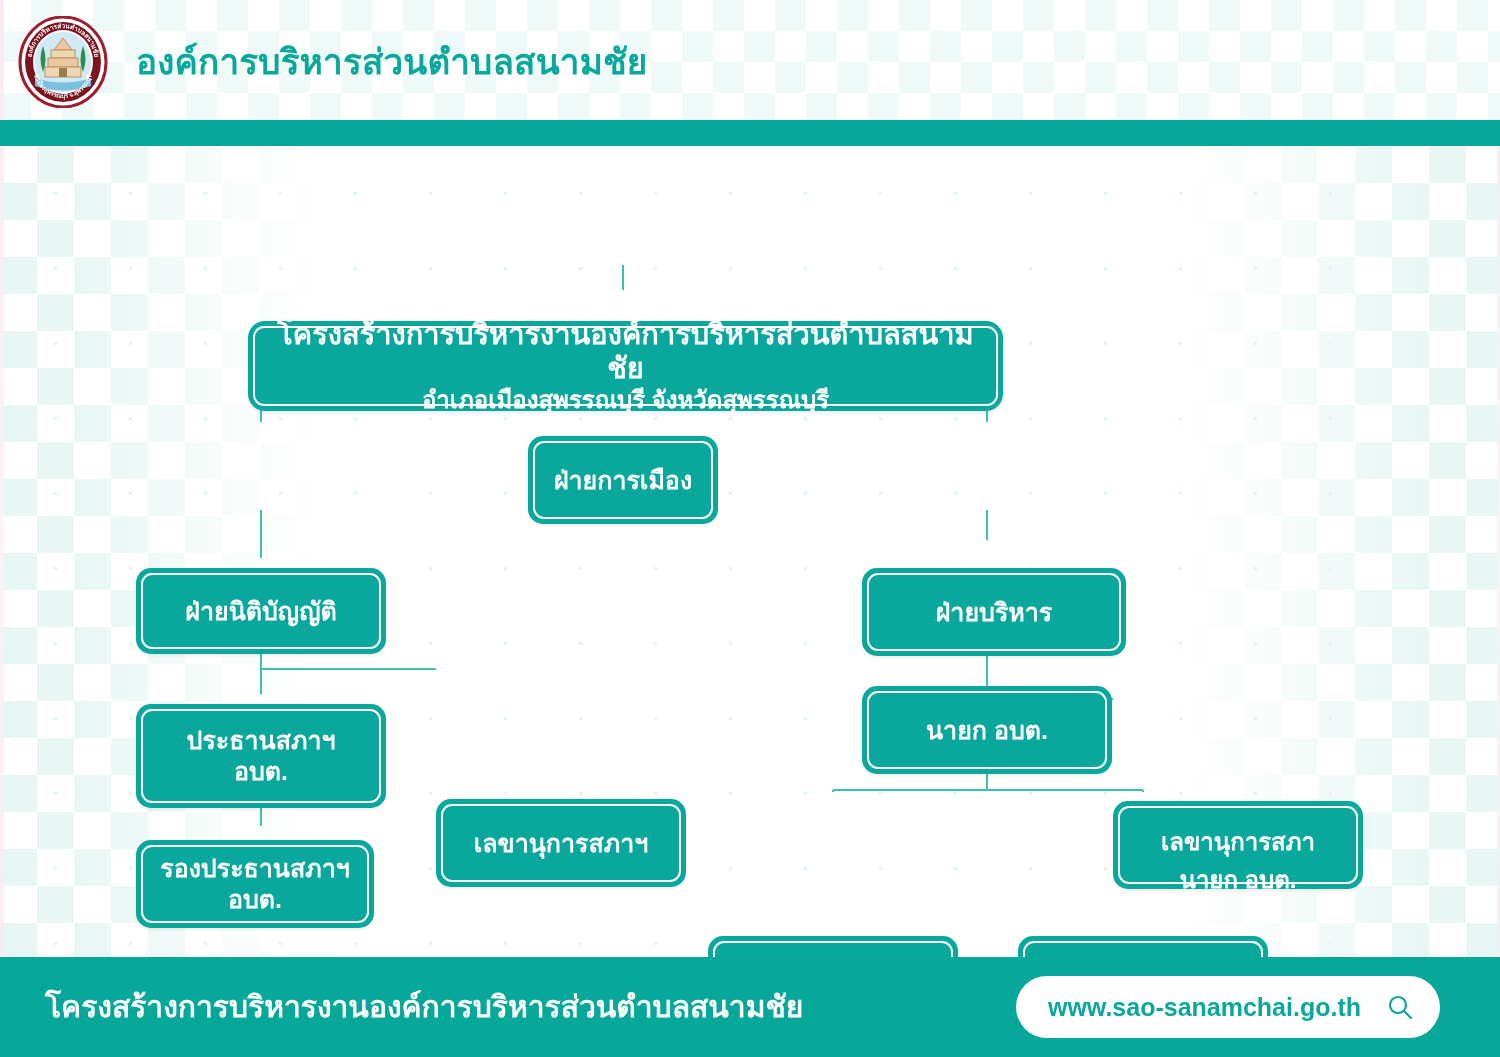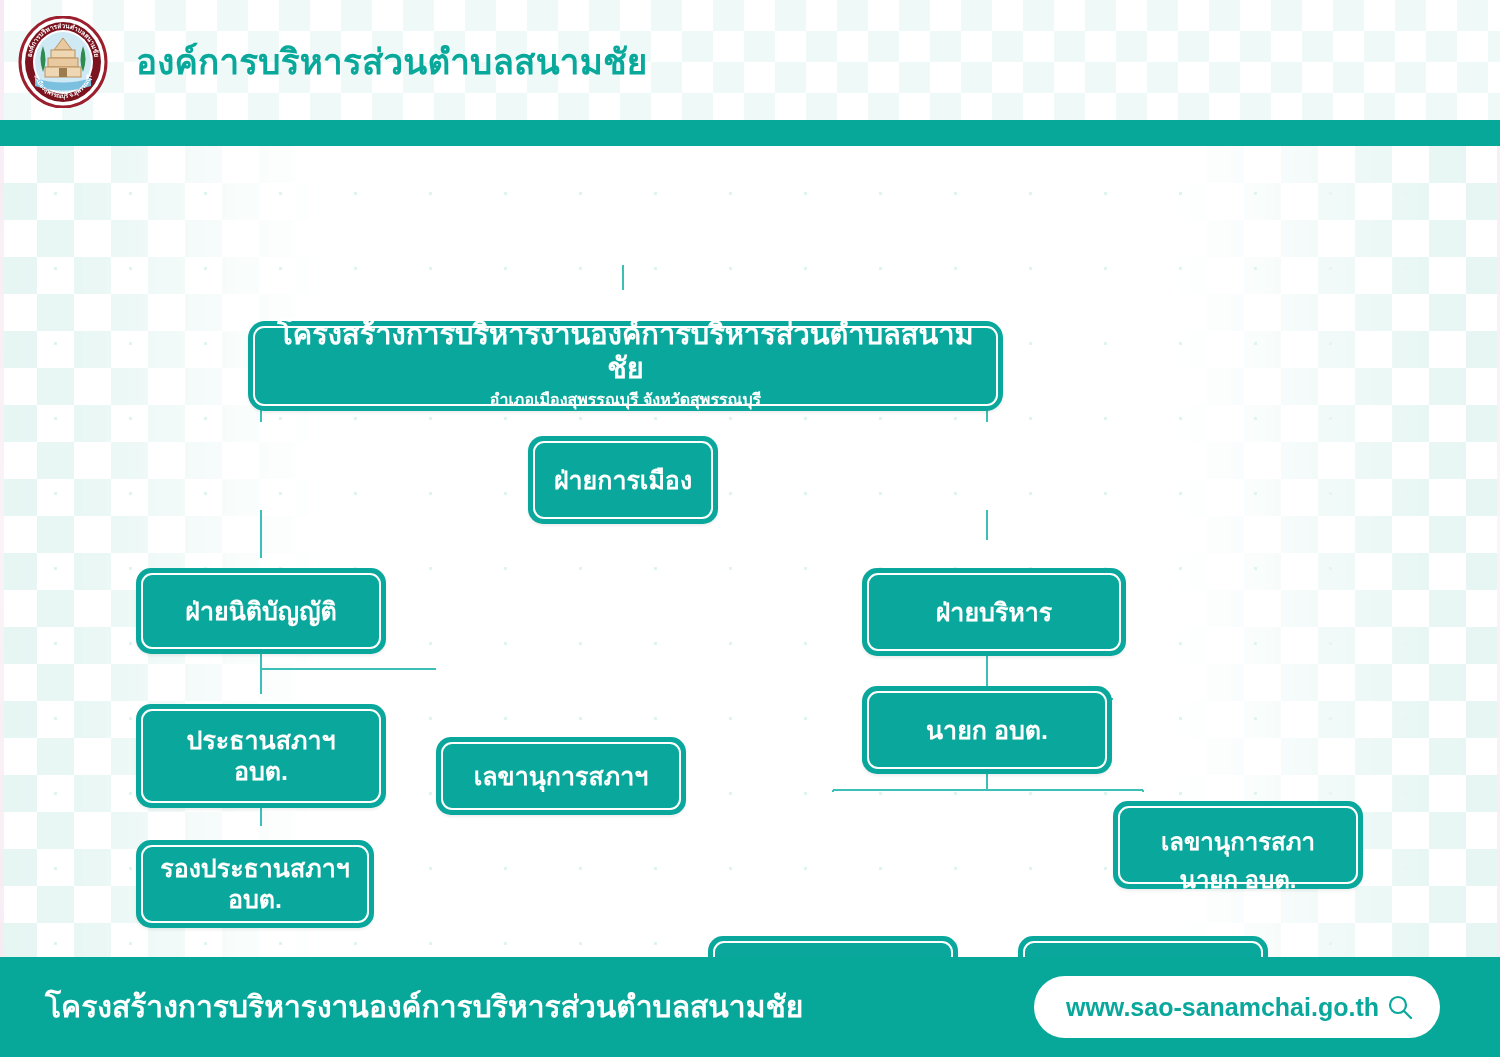--- a/index.html
+++ b/index.html
@@ -187,28 +187,28 @@
     width: 755px; height: 90px;
     border-radius: 17px;
   }
   #node-title .node-label {
     font-size: 29px;
     line-height: 34px;
     flex-direction: column;
     padding: 0 20px;
   }
   #node-title .title-line1 { font-size: 29px; line-height: 34px; }
-  #node-title .title-line2 { font-size: 16px; line-height: 30px; }
+  #node-title .title-line2 { font-size: 24px; line-height: 30px; }
 
   #node-politics   { left: 528px; top: 290px;  width: 190px; height: 88px; }
   #node-legislative{ left: 136px; top: 422px;  width: 250px; height: 86px; }
   #node-executive  { left: 862px; top: 422px;  width: 264px; height: 88px; }
   #node-chairman   { left: 136px; top: 558px;  width: 250px; height: 104px; }
   #node-mayor      { left: 862px; top: 540px;  width: 250px; height: 88px; }
-  #node-council-sec{ left: 436px; top: 591px;  width: 250px; height: 78px; }
+  #node-council-sec{ left: 436px; top: 653px;  width: 250px; height: 88px; }
   #node-mayor-sec  { left: 1113px; top: 655px; width: 250px; height: 88px; }
   #node-vice-chair { left: 136px; top: 694px;  width: 238px; height: 88px; }
   #node-deputy-1   { left: 708px; top: 790px;  width: 250px; height: 88px; }
   #node-deputy-2   { left: 1018px; top: 790px; width: 250px; height: 88px; }
 
   #node-mayor-sec .node-label { font-size: 24px; line-height: 38px; margin-top: 16px; }
 
   
   #footer {
     position: absolute;
@@ -230,21 +230,21 @@
   #footer-url-pill {
     position: absolute;
     right: 60px;
     top: 19px;
     height: 62px;
     background: #ffffff;
     border-radius: 31px;
     display: flex;
     align-items: center;
     padding: 0 26px 0 32px;
-    gap: 7px;
+    gap: 25px;
   }
   #footer-url-text {
     font-size: 25px;
     font-weight: bold;
     color: #0aa89c;
     line-height: 30px;
     white-space: nowrap;
   }
   #footer-search-icon { display: flex; align-items: center; }
 </style>

